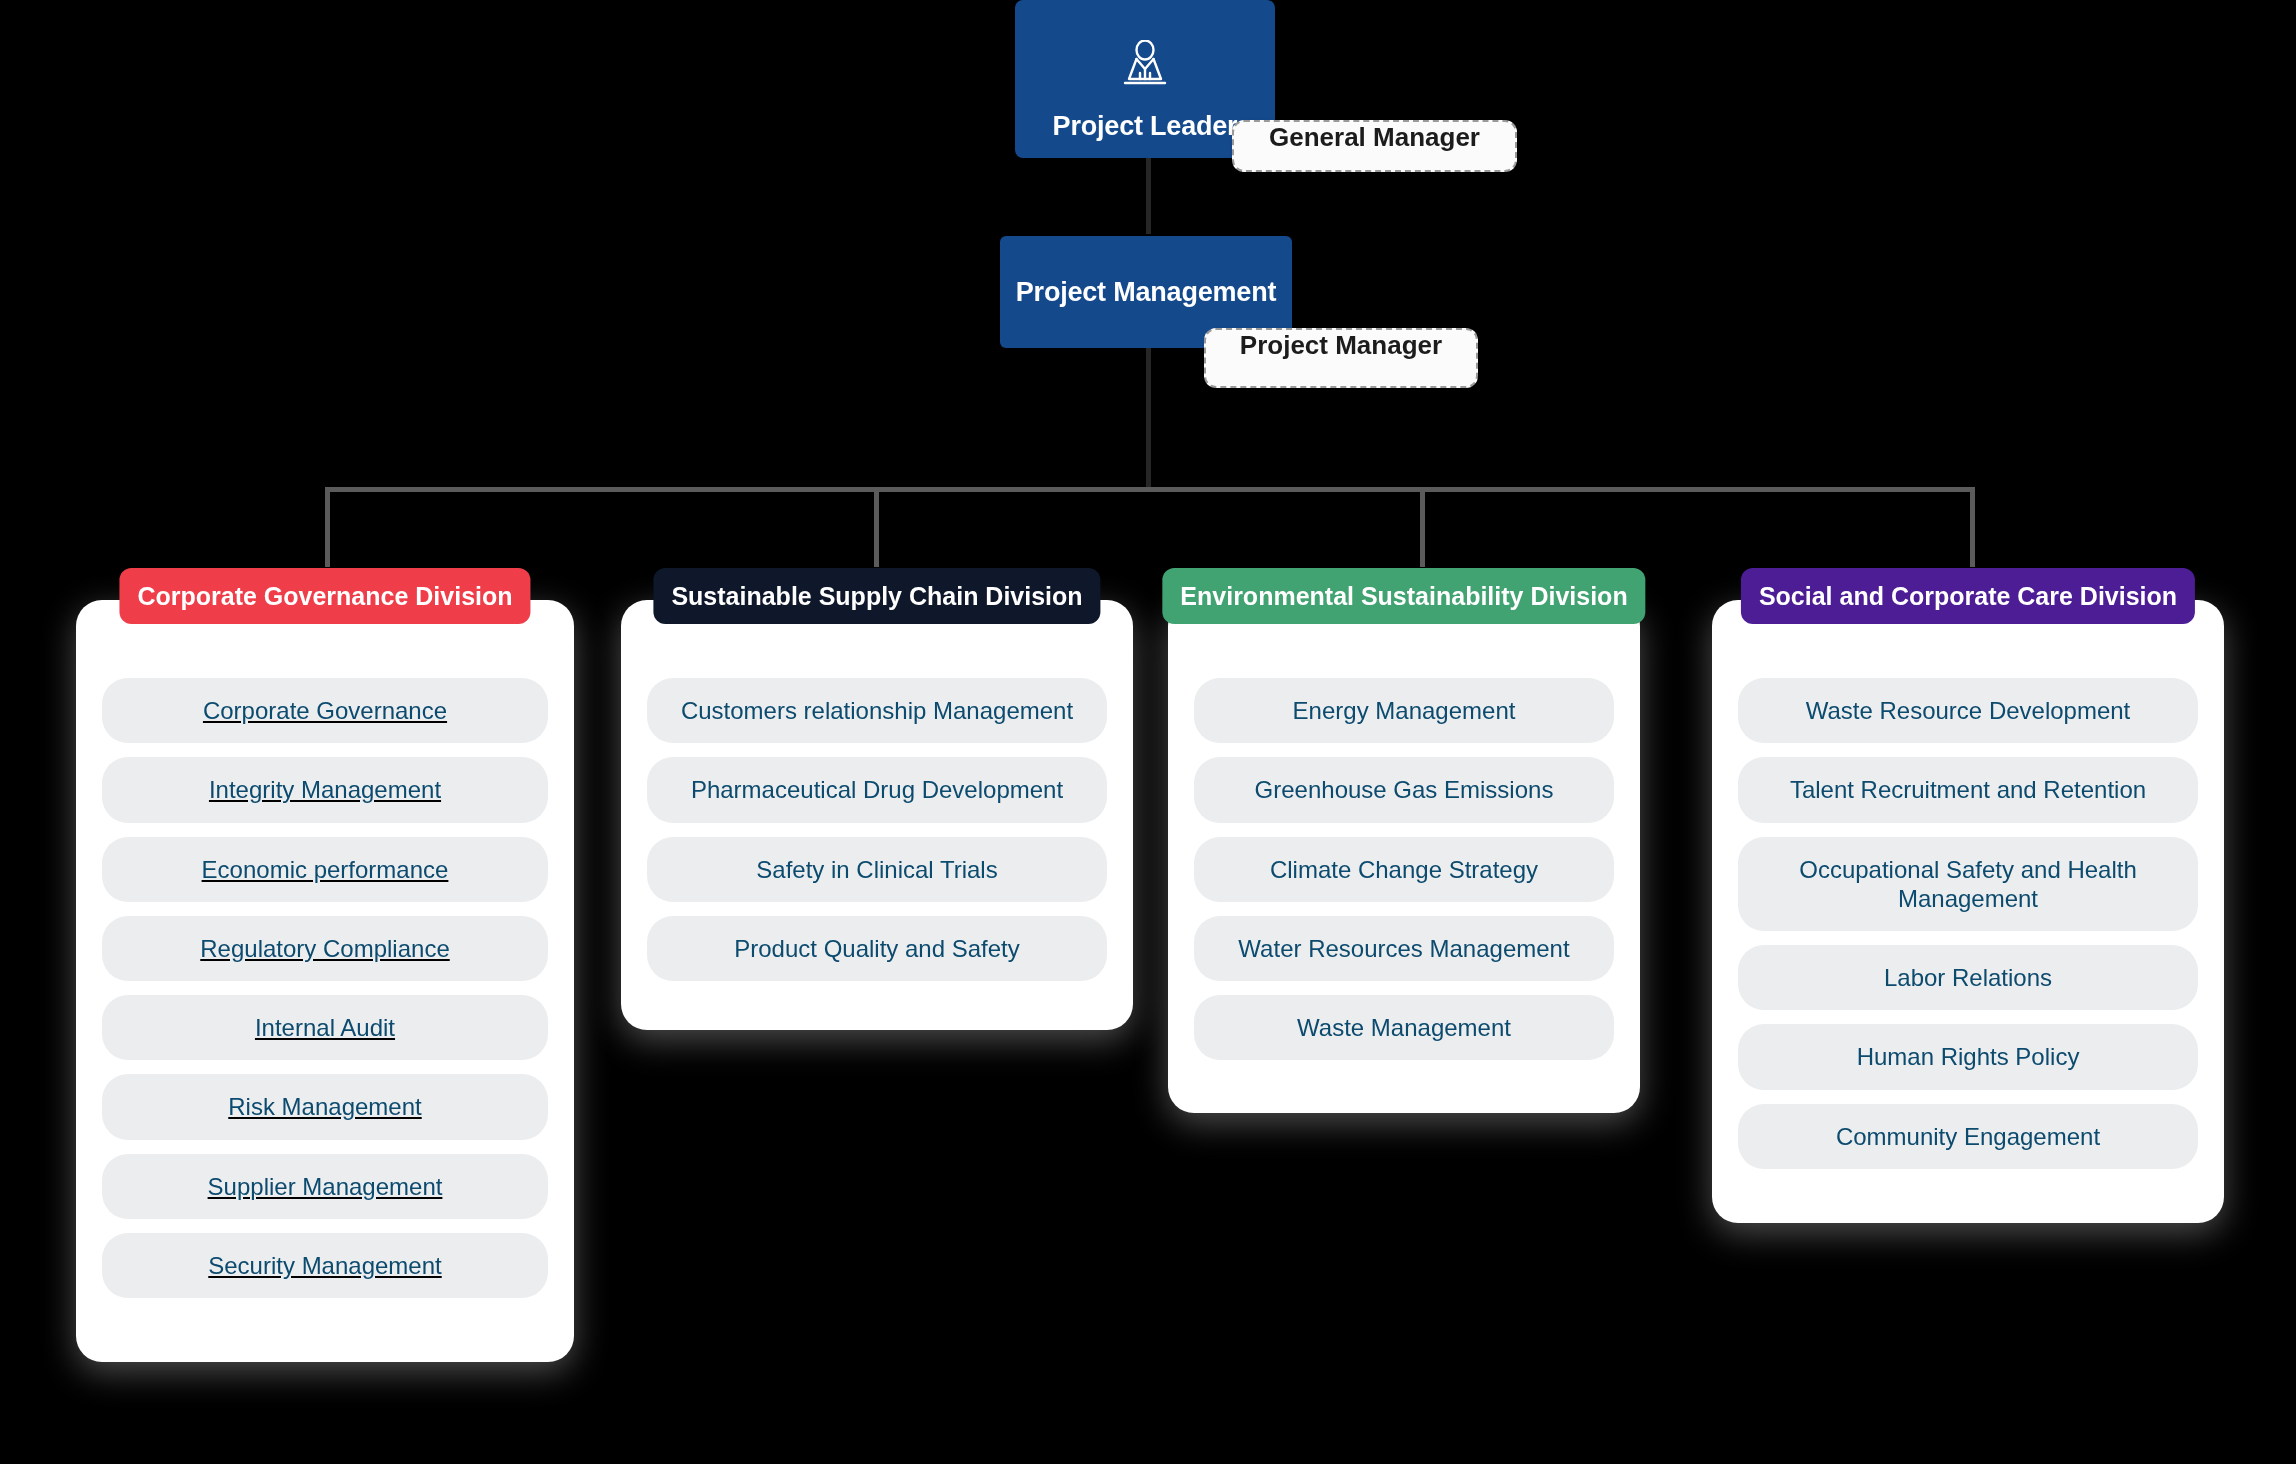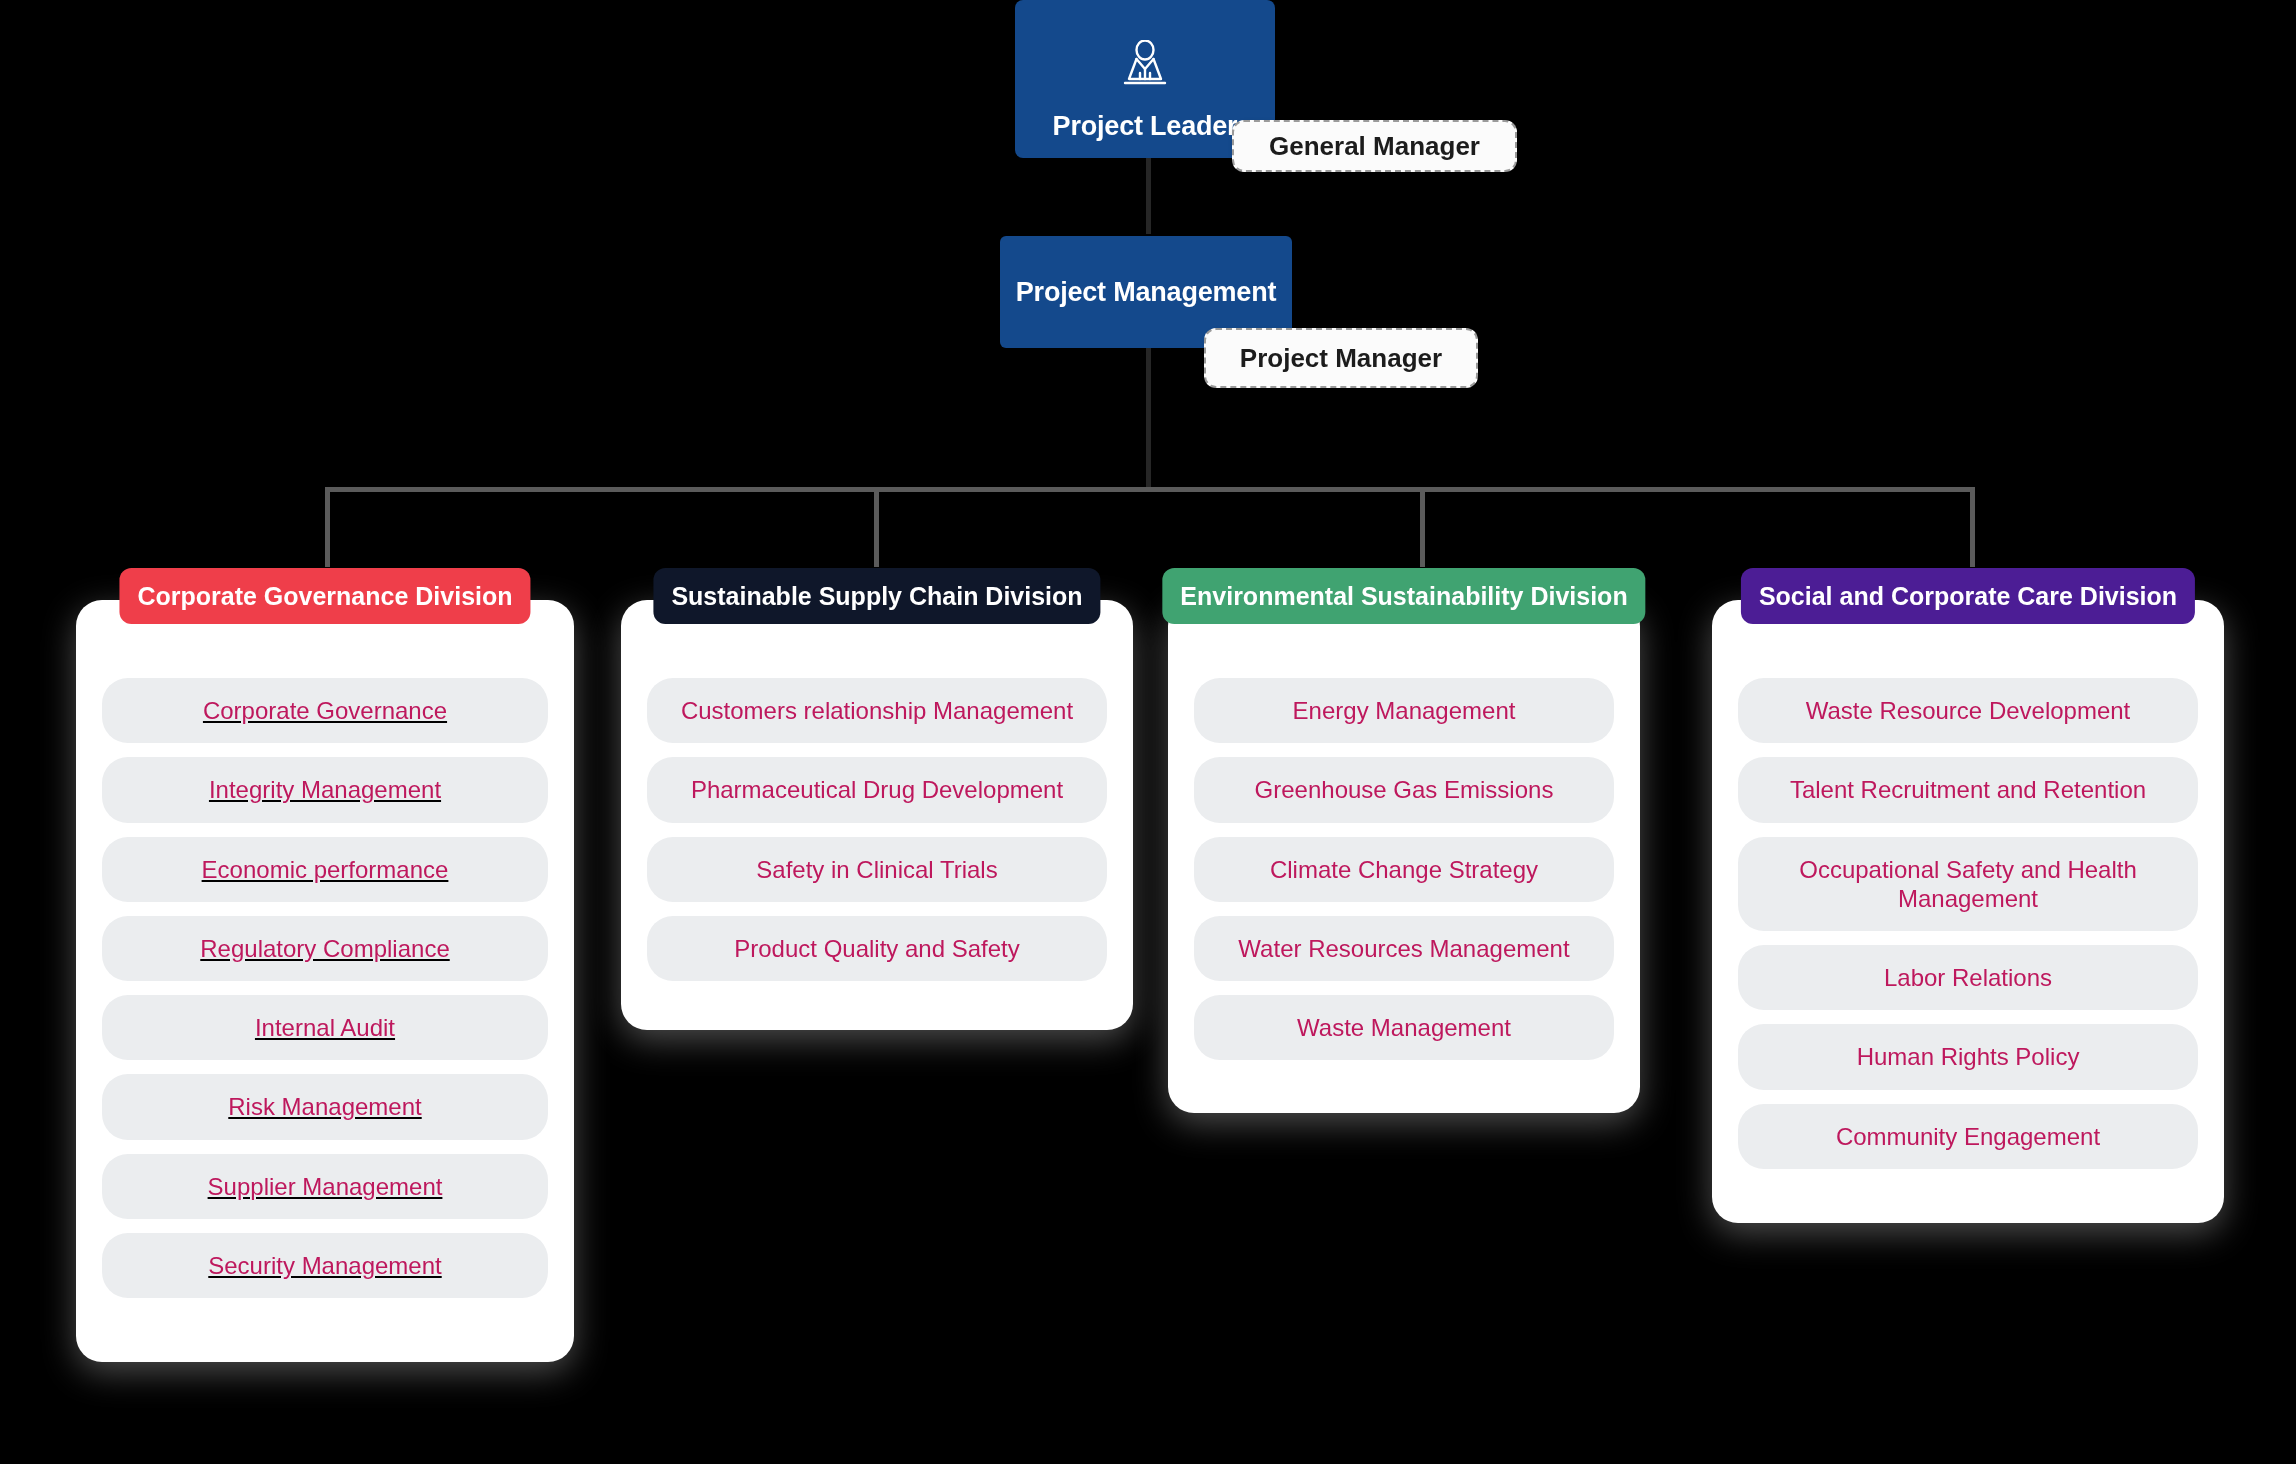--- a/index.html
+++ b/index.html
@@ -55,21 +55,20 @@
   
   .tag {
     position: absolute;
     background: #fbfbfb;
     border: 2px dashed #9a9a9a;
     border-radius: 12px;
     color: #1c1c1c;
     font-weight: bold;
     font-size: 26px;
     display: flex;
-    align-items: center;
     justify-content: center;
     box-shadow: 4px 5px 7px rgba(0,0,0,0.45);
     z-index: 6;
     white-space: nowrap;
   }
 
   
   .card {
     position: absolute;
     background: #ffffff;
@@ -93,21 +92,21 @@
     align-items: center;
     justify-content: center;
     padding: 0 18px;
     white-space: nowrap;
     z-index: 7;
   }
 
   .pill {
     background: #ebedef;
     border-radius: 26px;
-    color: #be185d;
+    color: #0c4a6e;
     font-size: 24px;
     min-height: 52px;
     display: flex;
     align-items: center;
     justify-content: center;
     text-align: center;
     padding: 18px 14px;
     line-height: 1.22;
     margin-bottom: 14px;
   }

